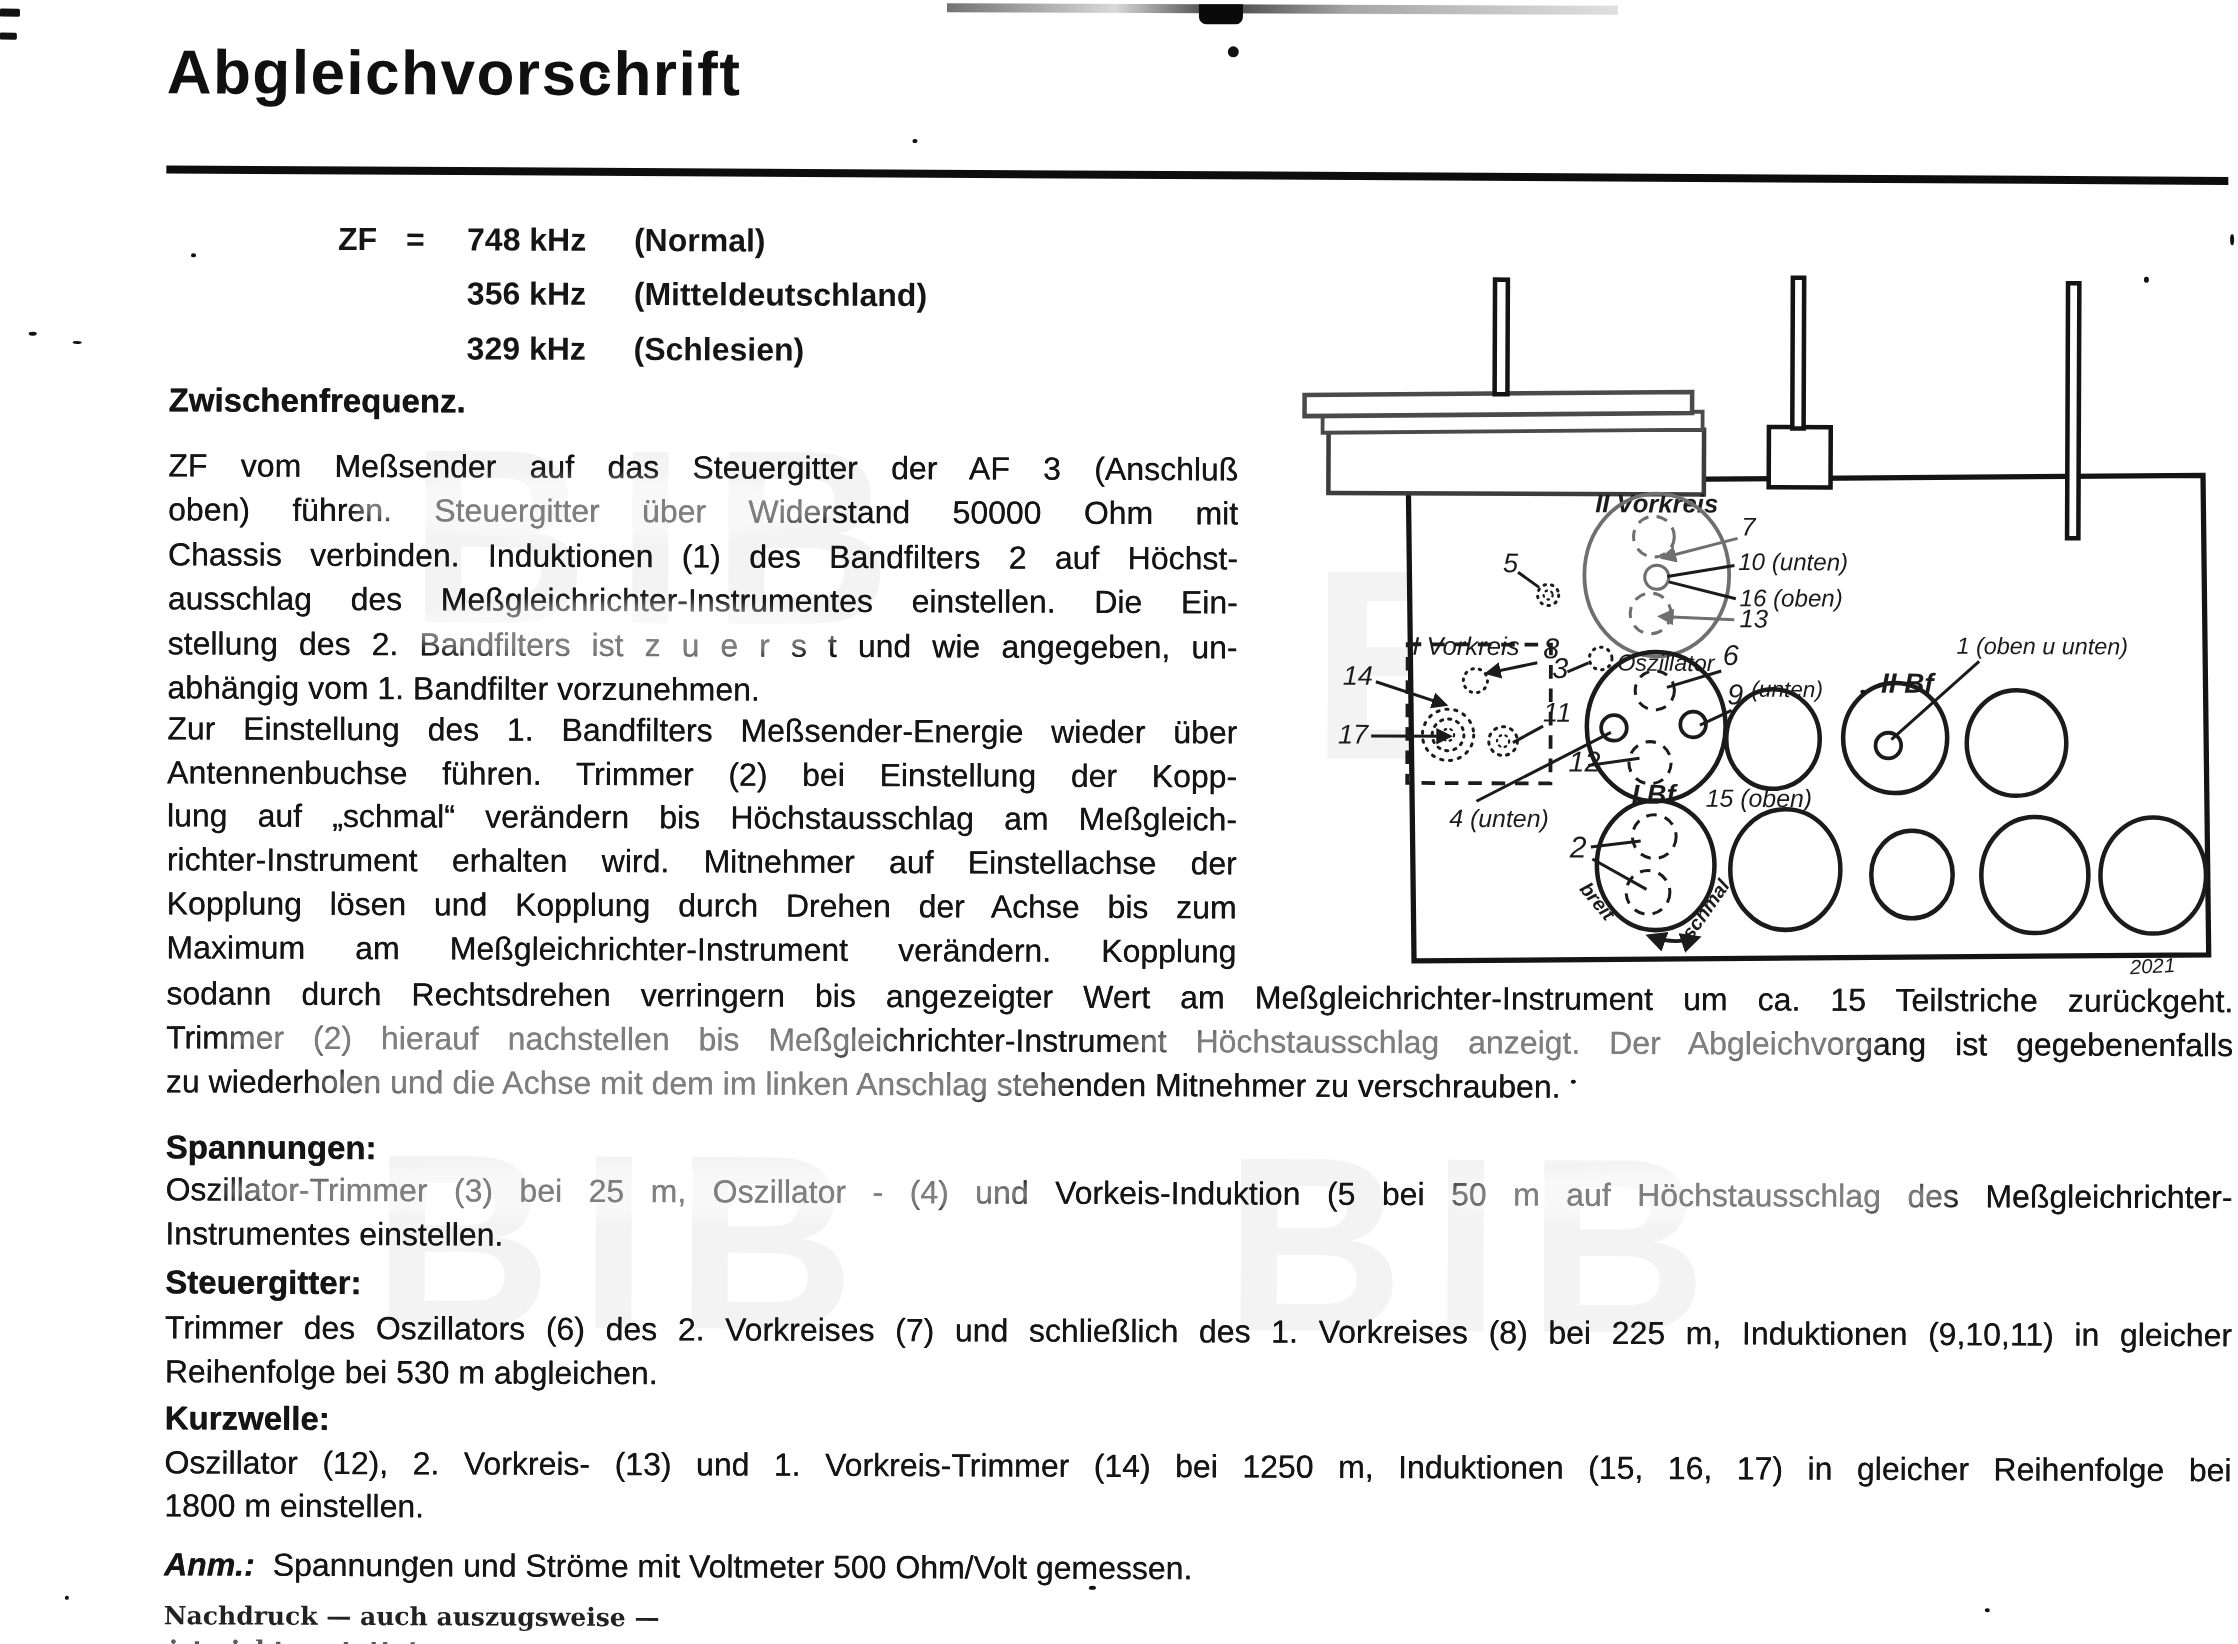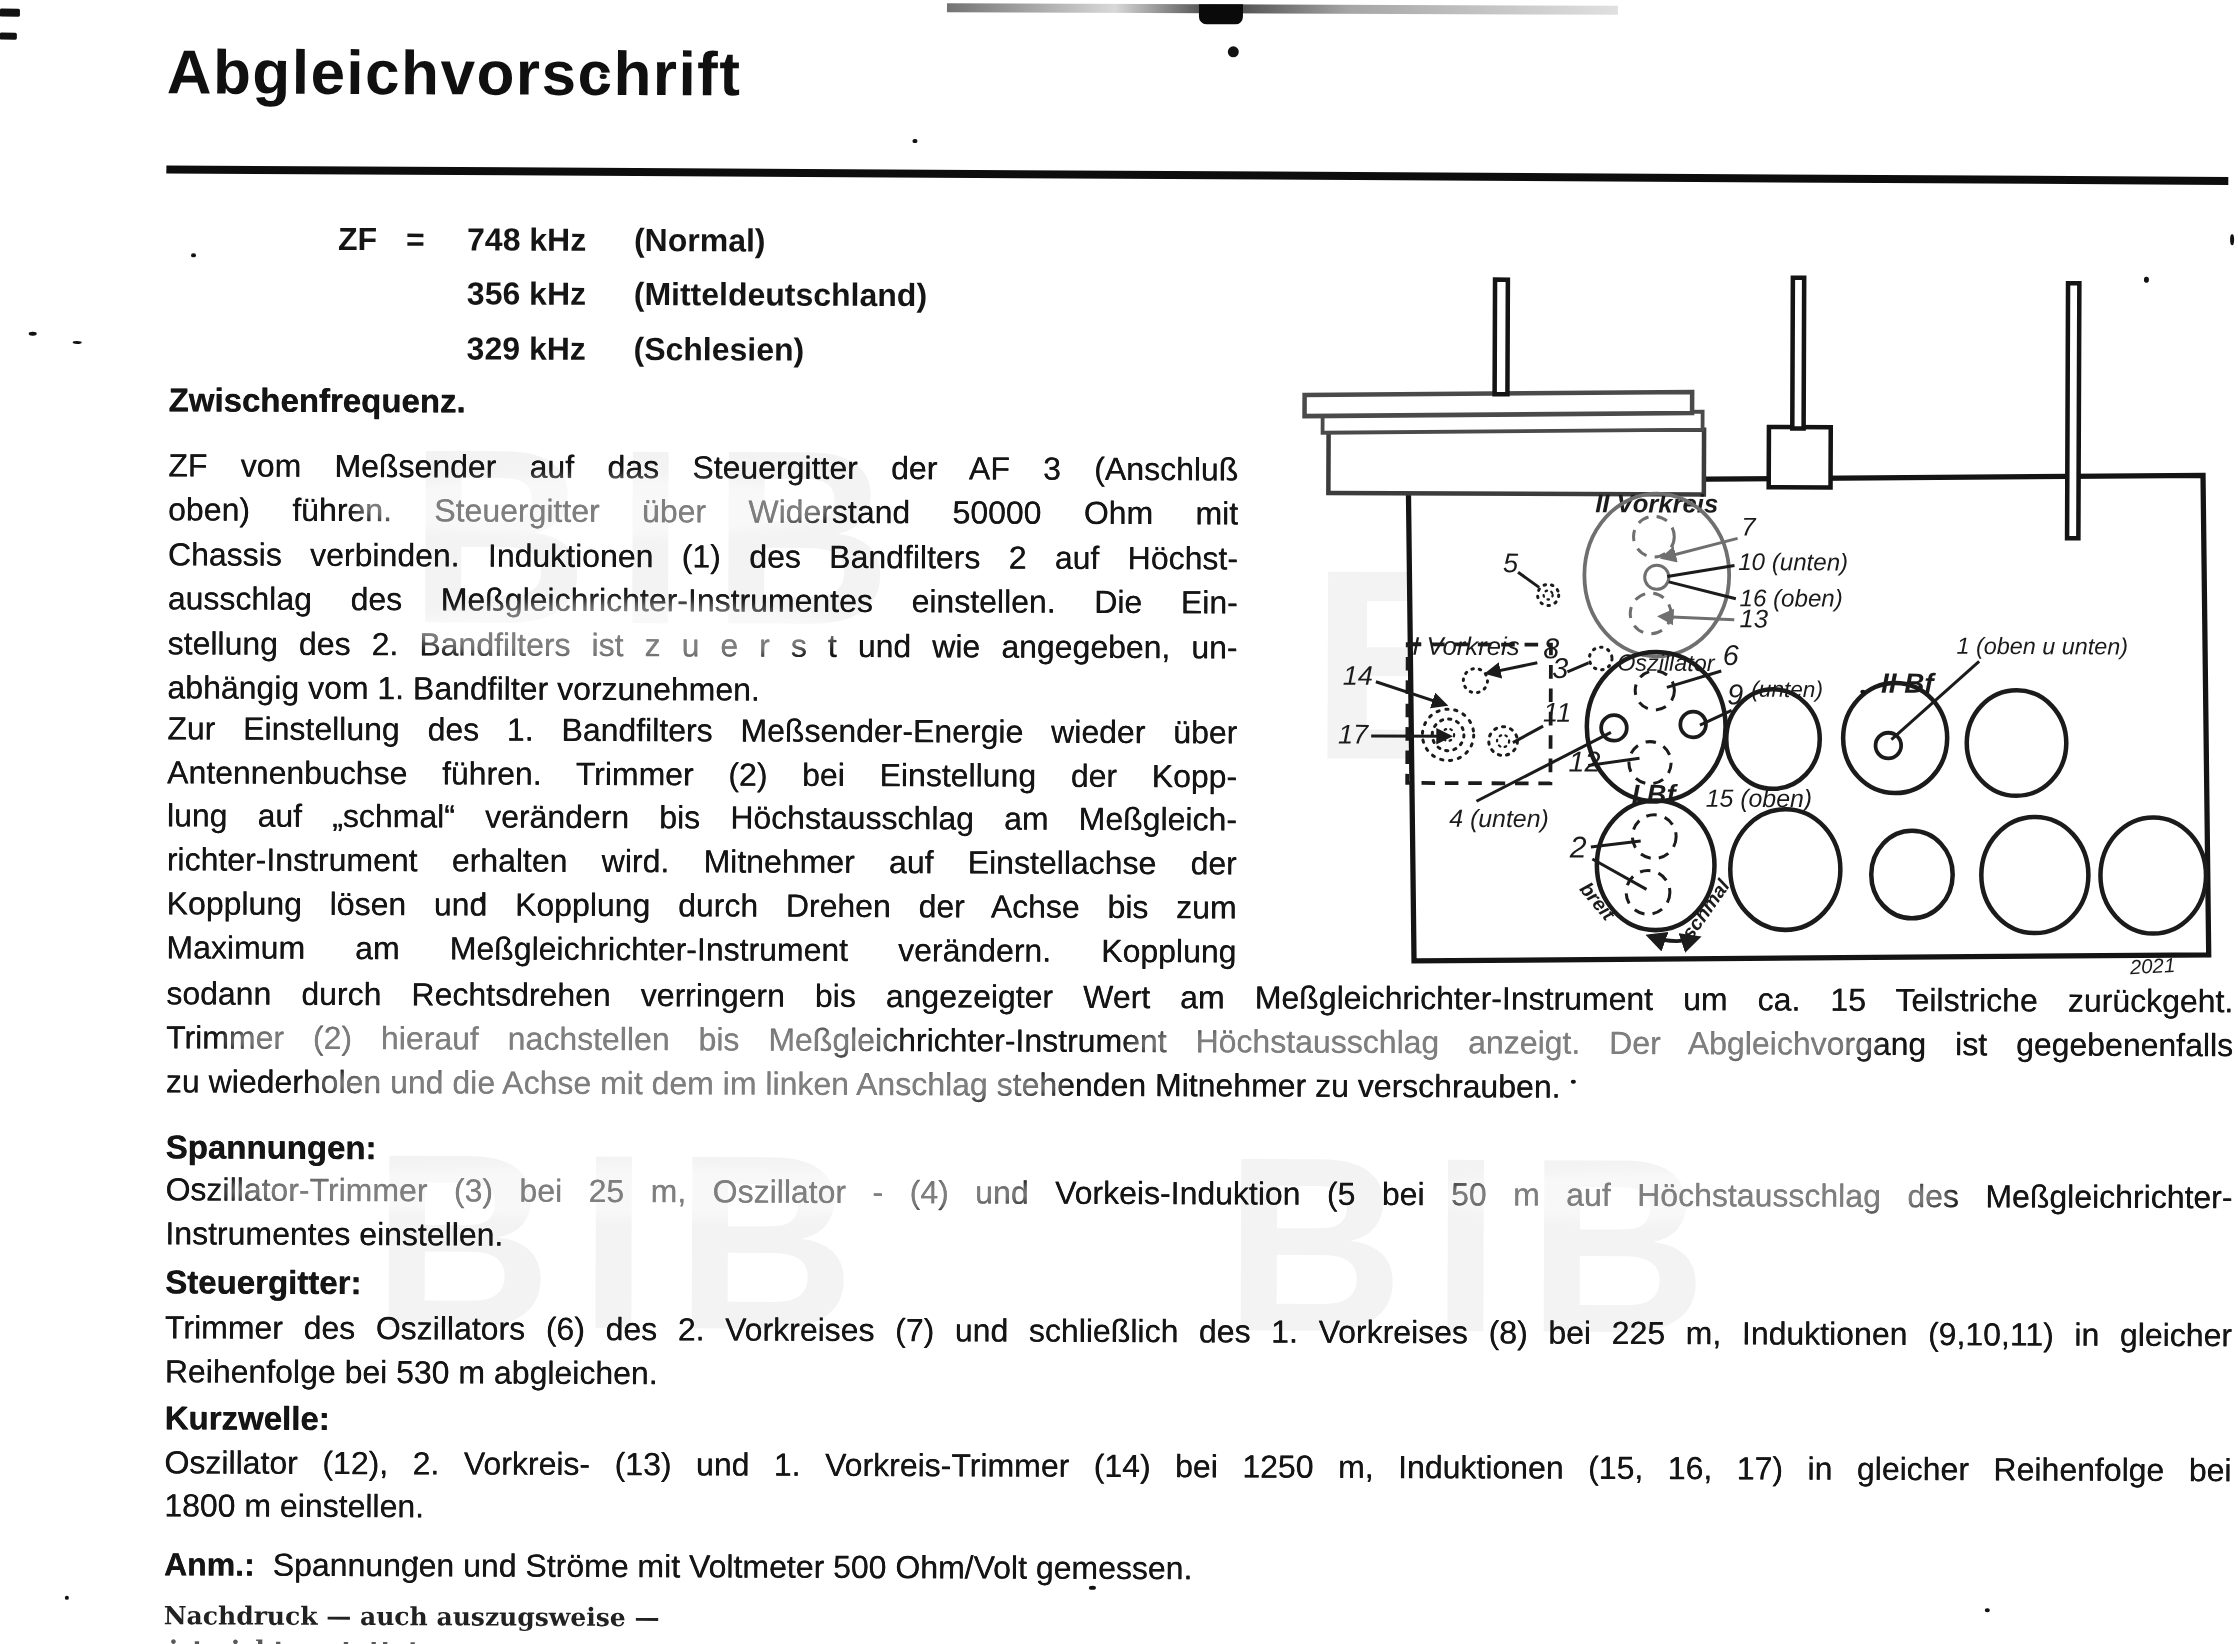--- a/index.html
+++ b/index.html
@@ -12,21 +12,21 @@
   
   .zf{left:323px;top:220px;font-size:32px;font-weight:bold;}
   .zf-row{position:absolute;left:0;white-space:nowrap;}
   .zf-freq{display:inline-block;width:158px;}
   
   .bline{position:absolute;left:0;font-size:32px;white-space:nowrap;text-shadow:0.3px 0.2px 0 #1a1a1a;}
   .jl{white-space:normal;text-align:justify;text-align-last:justify;overflow:hidden;height:39px;}
   .narrow{width:1070px;}
   .wide{width:2067px;}
   .hd{font-weight:bold;font-size:33px;text-shadow:0.4px 0.2px 0 #111;}
-  .anm b{margin-right:18px;}
+  .anm b{margin-right:18px;font-style:italic;}
   
   .foot{font-family:"DejaVu Serif",serif;font-weight:bold;font-size:25px;color:#222;}
   
   .wm{font-size:249px;font-weight:bold;letter-spacing:27px;color:rgba(40,40,40,0.055);font-family:"Liberation Sans",sans-serif;}
   
   .sp{position:absolute;background:#121212;border-radius:50%;}
   .smudge{left:947px;top:0;width:671px;height:9px;background:linear-gradient(90deg,rgba(0,0,0,.55),rgba(0,0,0,.15) 25%,rgba(0,0,0,.75) 40%,rgba(0,0,0,.35) 60%,rgba(0,0,0,.12));}
   .blob{left:1199px;top:0;width:44px;height:20.4px;background:#0a0a0a;border-radius:0 0 7.5px 7.5px;}
   .fade{position:absolute;background:rgba(255,255,255,0.45);border-radius:50%;filter:blur(5.3px);pointer-events:none;}
   .diag{left:1282px;top:226px;width:956px;height:754px;}

